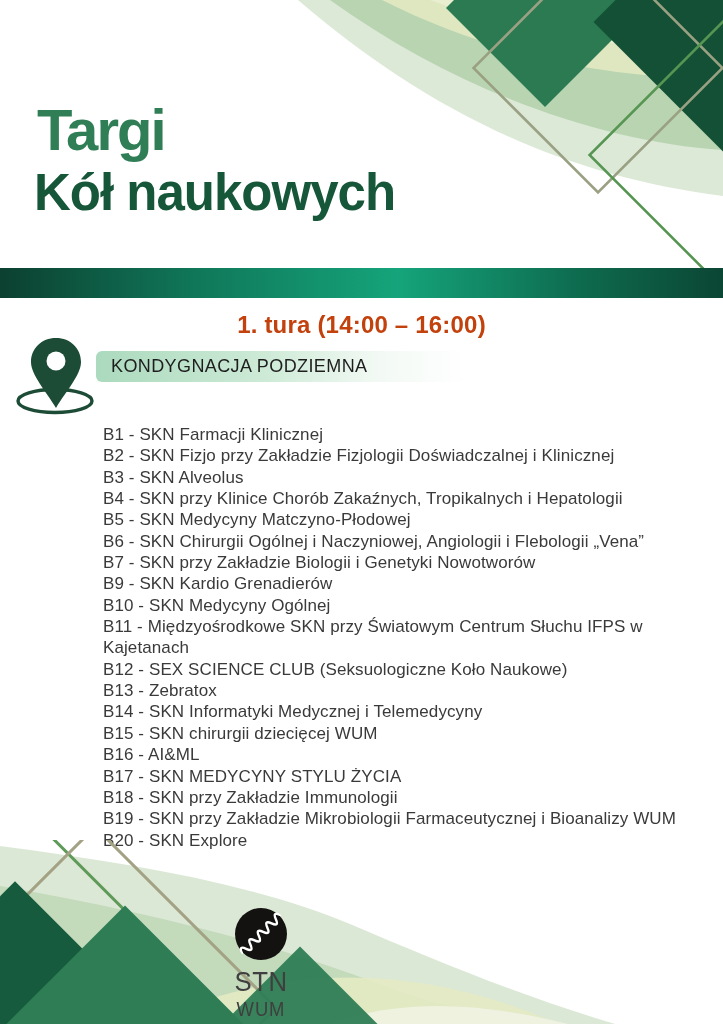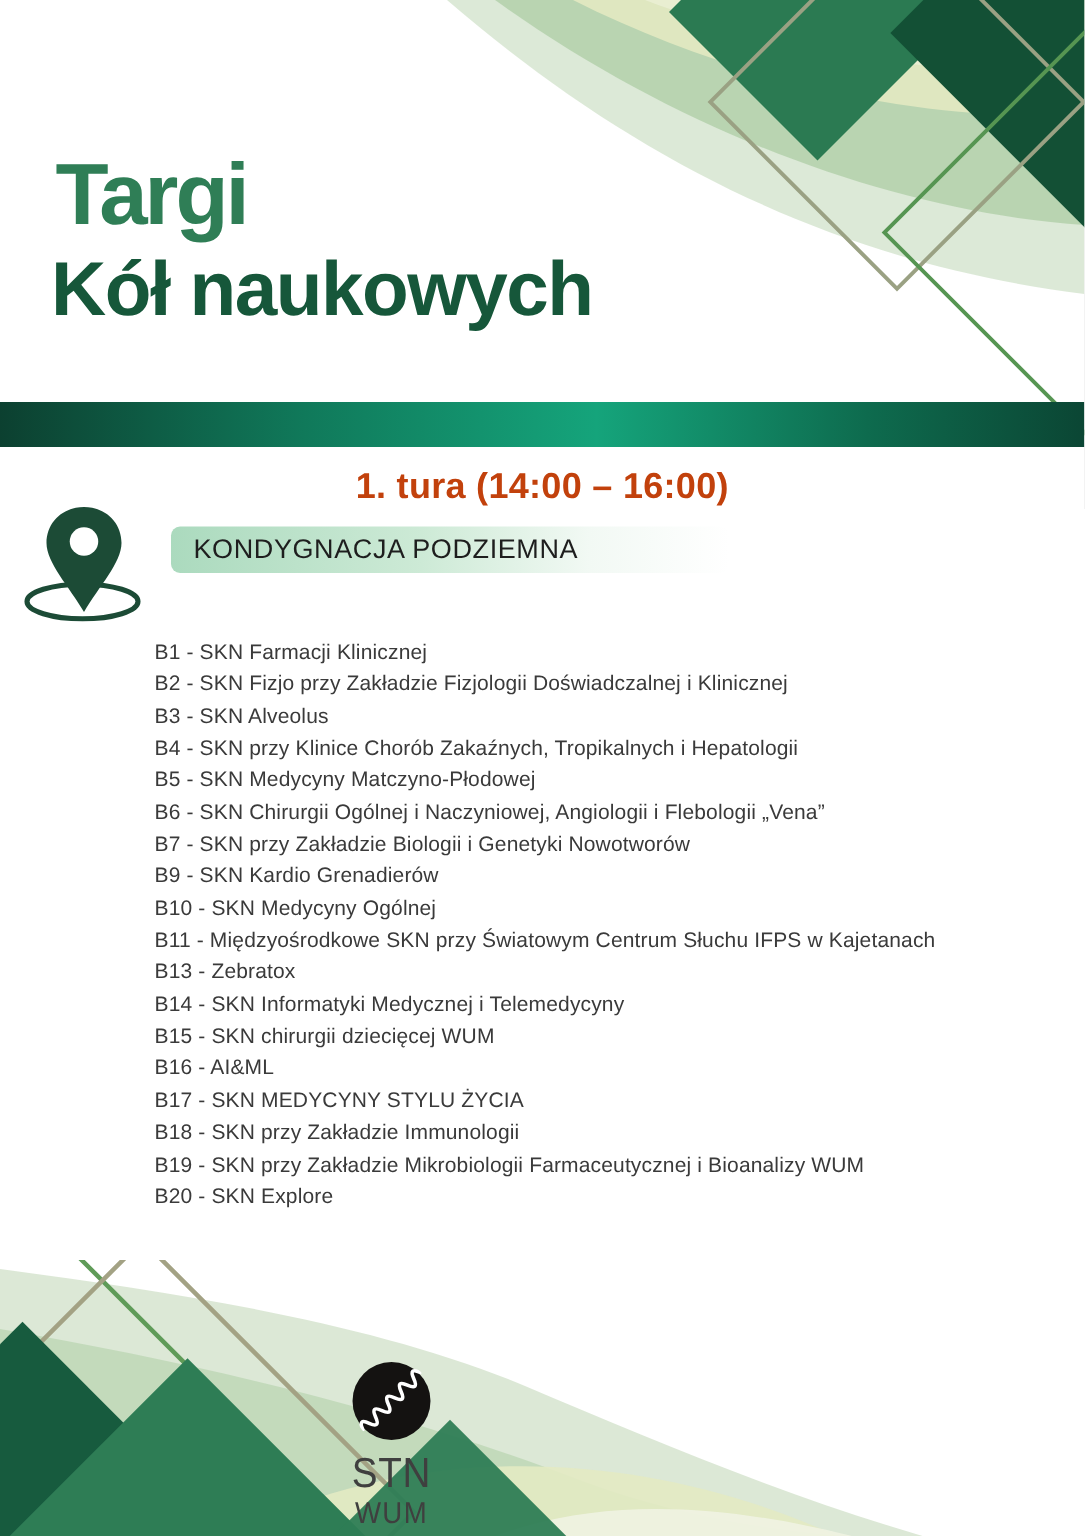--- a/index.html
+++ b/index.html
@@ -26,31 +26,31 @@
     position:absolute;left:0;top:268px;width:723px;height:30px;
     background:linear-gradient(90deg,#0c4030 0%,#10795a 28%,#15a47b 55%,#0e6b4e 80%,#0b4634 100%);
   }
   .session-heading{
     position:absolute;left:0;top:311px;width:723px;
     text-align:center;font-size:24px;font-weight:700;color:#c2410c;
     letter-spacing:0.2px;
   }
   .pin-wrap{position:absolute;left:14px;top:330px;width:84px;height:88px;}
   .location-pill{
-    position:absolute;left:114px;top:351px;width:372px;height:31px;
+    position:absolute;left:96px;top:351px;width:372px;height:31px;
     border-radius:6px;
     background:linear-gradient(90deg,#abdabe 0%,#cdead6 45%,#f2f9f4 75%,rgba(255,255,255,0) 100%);
     display:flex;align-items:center;
   }
   .location-label{
     padding-left:15px;font-size:18px;color:#1e1e1e;letter-spacing:0.4px;
   }
   .booth-list{
     position:absolute;left:103px;top:424px;margin:0;padding:0;
-    list-style:none;font-size:14px;line-height:21.35px;color:#3a3a3a;
+    list-style:none;font-size:17px;line-height:21.35px;color:#3a3a3a;
     letter-spacing:0.1px;
   }
   .logo-wrap{position:absolute;left:223px;top:902px;width:76px;text-align:center;}
   .logo-mark{display:block;margin:0 auto;}
   .logo-stn{font-size:28px;color:#3f3f3f;letter-spacing:0.5px;line-height:1;margin-top:2px;transform:scaleX(.92);}
   .logo-wum{font-size:20px;color:#3f3f3f;letter-spacing:1px;line-height:1;margin-top:3px;transform:scaleX(.92);}
 </style>
 </head>
 <body>
 
@@ -90,20 +90,21 @@
     <li>B1 - SKN Farmacji Klinicznej</li>
     <li>B2 - SKN Fizjo przy Zakładzie Fizjologii Doświadczalnej i Klinicznej</li>
     <li>B3 - SKN Alveolus</li>
     <li>B4 - SKN przy Klinice Chorób Zakaźnych, Tropikalnych i Hepatologii</li>
     <li>B5 - SKN Medycyny Matczyno-Płodowej</li>
     <li>B6 - SKN Chirurgii Ogólnej i Naczyniowej, Angiologii i Flebologii „Vena”</li>
     <li>B7 - SKN przy Zakładzie Biologii i Genetyki Nowotworów</li>
     <li>B9 - SKN Kardio Grenadierów</li>
     <li>B10 - SKN Medycyny Ogólnej</li>
     <li>B11 - Międzyośrodkowe SKN przy Światowym Centrum Słuchu IFPS w Kajetanach</li>
+    <li>B12 - SEX SCIENCE CLUB (Seksuologiczne Koło Naukowe)</li>
     <li>B13 - Zebratox</li>
     <li>B14 - SKN Informatyki Medycznej i Telemedycyny</li>
     <li>B15 - SKN chirurgii dziecięcej WUM</li>
     <li>B16 - AI&amp;ML</li>
     <li>B17 - SKN MEDYCYNY STYLU ŻYCIA</li>
     <li>B18 - SKN przy Zakładzie Immunologii</li>
     <li>B19 - SKN przy Zakładzie Mikrobiologii Farmaceutycznej i Bioanalizy WUM</li>
     <li>B20 - SKN Explore</li>
   </ul>
 

